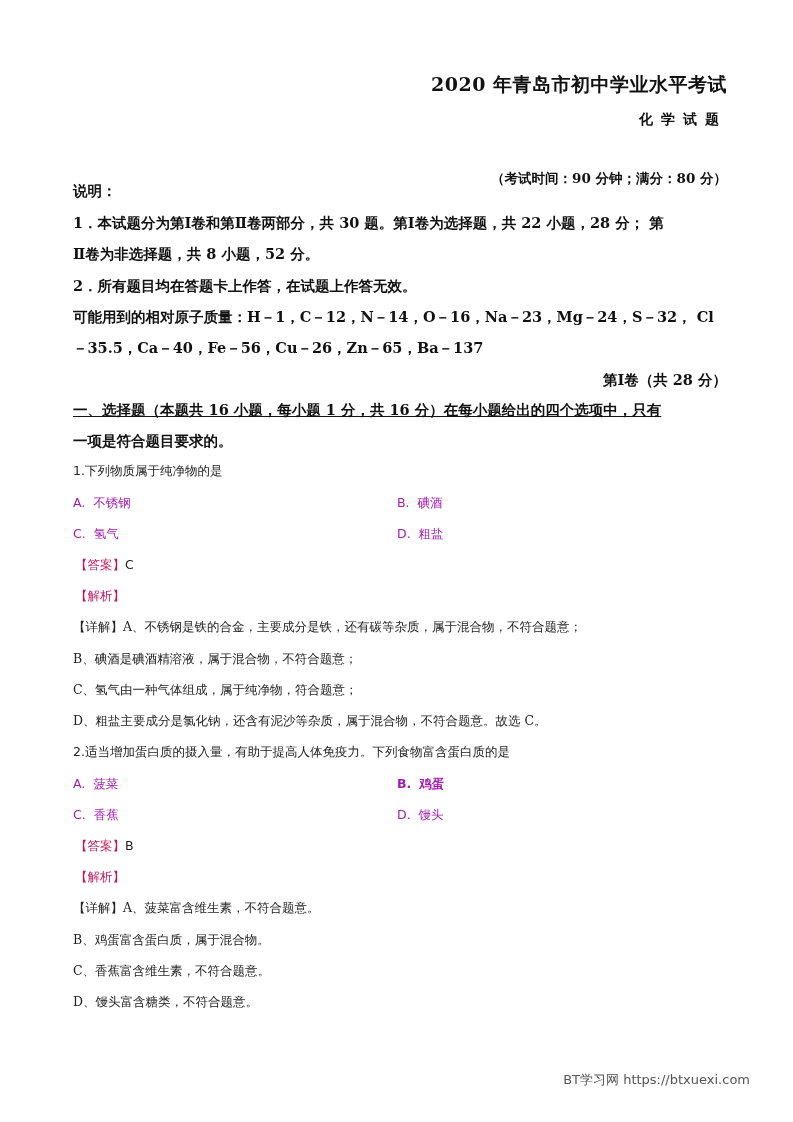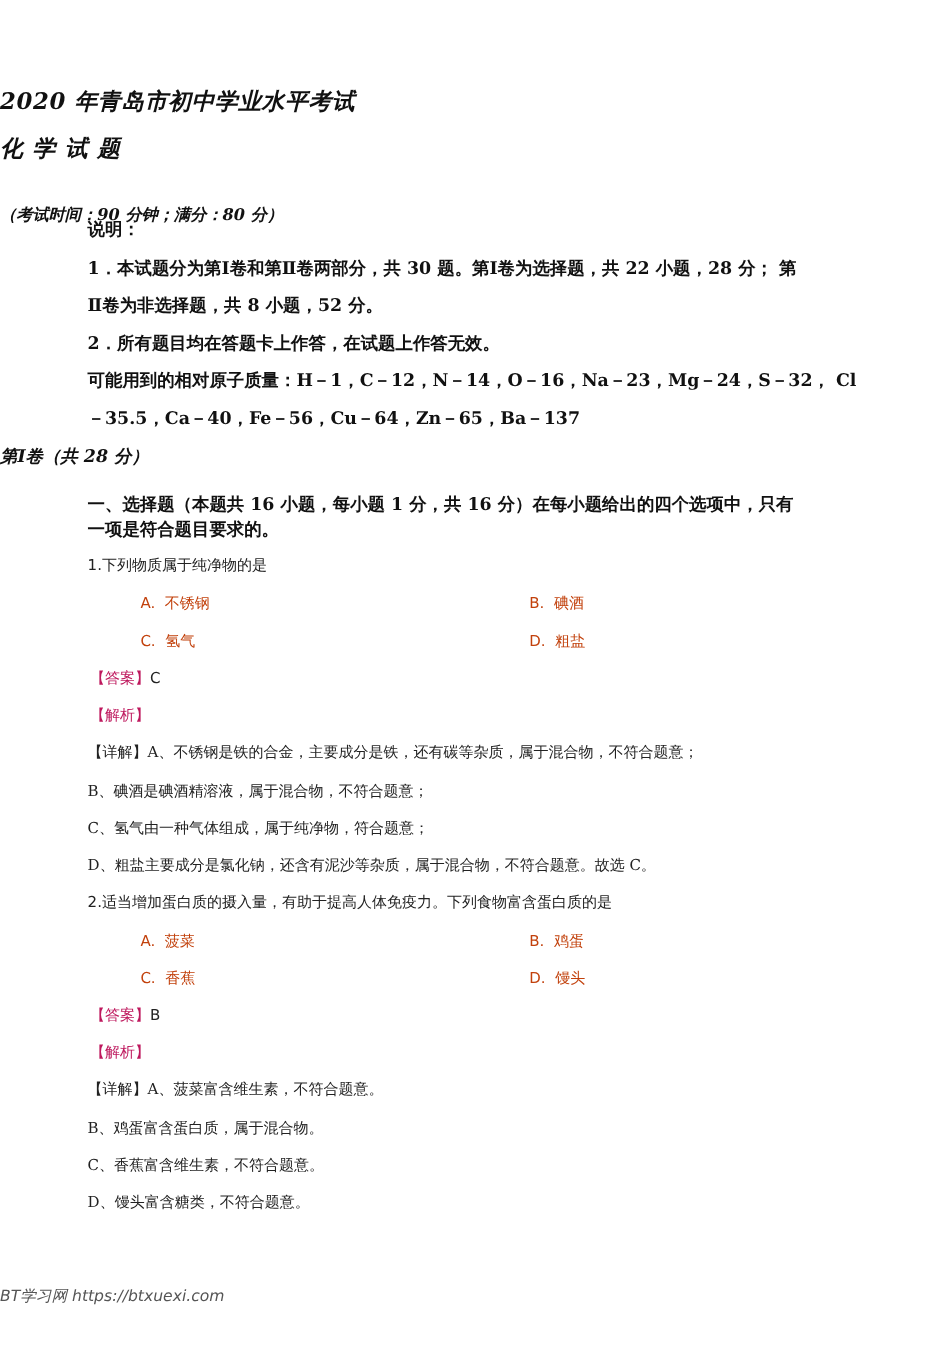--- a/index.html
+++ b/index.html
@@ -1,63 +1,63 @@
 <!DOCTYPE html>
 <html><head>
 <meta charset="utf-8">
 <style>
   html, body { margin:0; padding:0; background:#ffffff; }
   body { width:793px; height:1122px; position:relative; overflow:hidden; color:#111; font-family:"DejaVu Serif", serif; }
   .abs { position:absolute; white-space:nowrap; }
-  .center { left:0; width:727px; text-align:left;font-style:italic; }
+  .center { left:0; width:727px; text-align:right; }
   .title { font-weight:bold; font-size:19px; letter-spacing:0.5px; }
-  .subtitle { font-weight:bold; font-size:19px; letter-spacing:8px; }
+  .subtitle { font-weight:bold; font-size:14px; letter-spacing:8px; }
   .meta { font-weight:bold; font-size:13.5px; }
   .bold { font-weight:bold; font-size:14.5px; left:73px; }
   .q { font-size:12.5px; left:73px; color:#222; font-family:"DejaVu Sans", sans-serif; }
   .qs { font-size:12.5px; left:73px; color:#222; font-family:"DejaVu Serif", serif; }
-  .opt { font-size:12.5px; color:#c2410c; font-family:"DejaVu Sans", sans-serif;margin-left:44px; }
+  .opt { font-size:12.5px; color:#a21caf; font-family:"DejaVu Sans", sans-serif; }
   .opt .lbl { margin-right:8px; }
   .tag { color:#be185d; }
   .tagk { color:#222; }
-  .footer { font-family:"DejaVu Sans", sans-serif; font-size:13px; color:#555; }
+  .footer { font-family:"DejaVu Sans", sans-serif; font-size:13px; color:#555;margin-left:23px; }
 </style>
 </head>
 <body>
 
 <div class="abs center title" style="top:72px;">2020  年青岛市初中学业水平考试</div>
 <div class="abs center subtitle" style="top:111px;">化学试题</div>
 <div class="abs center meta" style="top:150px;margin-top:20px;">（考试时间：90  分钟；满分：80  分）</div>
 
 <div class="abs bold" style="top:182px;">说明：</div>
 <div class="abs bold" style="top:214px;">1．本试题分为第Ⅰ卷和第Ⅱ卷两部分，共  30  题。第Ⅰ卷为选择题，共  22  小题，28  分；  第</div>
 <div class="abs bold" style="top:245px;">Ⅱ卷为非选择题，共  8  小题，52  分。</div>
 <div class="abs bold" style="top:277px;">2．所有题目均在答题卡上作答，在试题上作答无效。</div>
 <div class="abs bold" style="top:308px;">可能用到的相对原子质量：H－1，C－12，N－14，O－16，Na－23，Mg－24，S－32，  Cl</div>
-<div class="abs bold" style="top:339px;">－35.5，Ca－40，Fe－56，Cu－64，Zn－65，Ba－137</div>
+<div class="abs bold" style="top:339px;">－35.5，Ca－40，Fe－56，Cu－26，Zn－65，Ba－137</div>
 
 <div class="abs center meta" style="top:371px; font-size:14.5px;">第Ⅰ卷（共 28 分）</div>
-<div class="abs bold" style="top:411px;">一、选择题（本题共  16  小题，每小题  1  分，共  16  分）在每小题给出的四个选项中，只有</div>
+<div class="abs bold" style="top:401px;text-decoration:underline;">一、选择题（本题共  16  小题，每小题  1  分，共  16  分）在每小题给出的四个选项中，只有</div>
 <div class="abs bold" style="top:432px;">一项是符合题目要求的。</div>
 
 <div class="abs q" style="top:463px;">1.下列物质属于纯净物的是</div>
 <div class="abs opt" style="top:495px; left:73px;"><span class="lbl">A.</span><span>不锈钢</span></div>
 <div class="abs opt" style="top:495px; left:397px;"><span class="lbl">B.</span><span>碘酒</span></div>
 <div class="abs opt" style="top:526px; left:73px;"><span class="lbl">C.</span><span>氢气</span></div>
 <div class="abs opt" style="top:526px; left:397px;"><span class="lbl">D.</span><span>粗盐</span></div>
 <div class="abs q" style="top:557px; left:75px;"><span class="tag">【答案】</span><span>C</span></div>
 <div class="abs q" style="top:588px; left:75px;"><span class="tag">【解析】</span></div>
 <div class="abs qs" style="top:619px;"><span class="tagk">【详解】</span><span>A、不锈钢是铁的合金，主要成分是铁，还有碳等杂质，属于混合物，不符合题意；</span></div>
 <div class="abs qs" style="top:651px;">B、碘酒是碘酒精溶液，属于混合物，不符合题意；</div>
 <div class="abs qs" style="top:682px;">C、氢气由一种气体组成，属于纯净物，符合题意；</div>
 <div class="abs qs" style="top:713px;">D、粗盐主要成分是氯化钠，还含有泥沙等杂质，属于混合物，不符合题意。故选 C。</div>
 
 <div class="abs q" style="top:744px;">2.适当增加蛋白质的摄入量，有助于提高人体免疫力。下列食物富含蛋白质的是</div>
 <div class="abs opt" style="top:776px; left:73px;"><span class="lbl">A.</span><span>菠菜</span></div>
-<div class="abs opt" style="top:776px; left:397px;"><span class="lbl">B.</span><span>鸡蛋</span></div>
+<div class="abs opt" style="top:776px; left:397px;font-weight:bold;"><span class="lbl">B.</span><span>鸡蛋</span></div>
 <div class="abs opt" style="top:807px; left:73px;"><span class="lbl">C.</span><span>香蕉</span></div>
 <div class="abs opt" style="top:807px; left:397px;"><span class="lbl">D.</span><span>馒头</span></div>
 <div class="abs q" style="top:838px; left:75px;"><span class="tag">【答案】</span><span>B</span></div>
 <div class="abs q" style="top:869px; left:75px;"><span class="tag">【解析】</span></div>
 <div class="abs qs" style="top:900px;"><span class="tagk">【详解】</span><span>A、菠菜富含维生素，不符合题意。</span></div>
 <div class="abs qs" style="top:932px;">B、鸡蛋富含蛋白质，属于混合物。</div>
 <div class="abs qs" style="top:963px;">C、香蕉富含维生素，不符合题意。</div>
 <div class="abs qs" style="top:994px;">D、馒头富含糖类，不符合题意。</div>
 
 <div class="abs center footer" style="top:1071px;">BT学习网 https://btxuexi.com</div>

